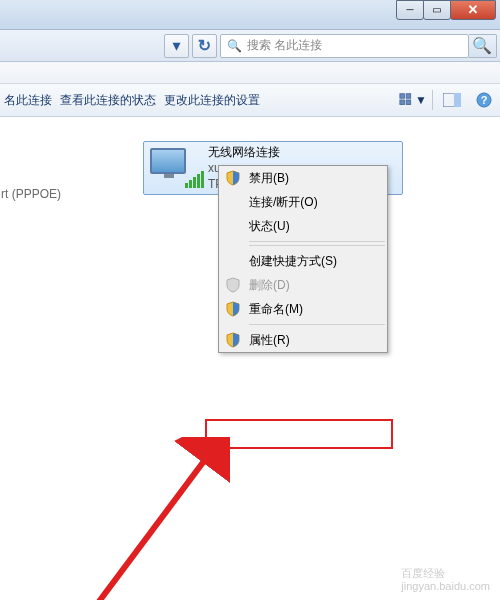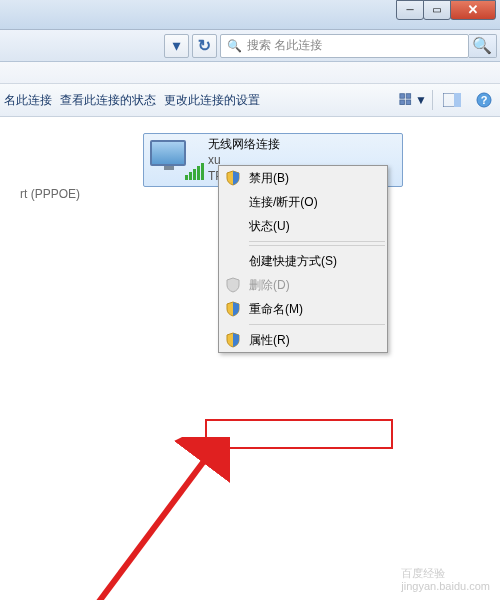--- a/index.html
+++ b/index.html
@@ -21,23 +21,23 @@
     .menubar { height: 22px; background: linear-gradient(#f6f8fb, #eef2f8); border-bottom: 1px solid #d0d8e2; }
     
     .toolbar { height: 33px; background: linear-gradient(#f8fafc, #e8eef6); border-bottom: 1px solid #c8d2de; display: flex; align-items: center; font-size: 12px; color: #1a3a6a; }
     .tool-item { padding: 0 4px; height: 100%; display: flex; align-items: center; cursor: default; }
     .spacer { flex: 1; }
     .tool-icon { width: 28px; height: 24px; display: flex; align-items: center; justify-content: center; margin: 0 2px; }
     .divider-v { width: 1px; height: 20px; background: #c0cad6; margin: 0 3px; }
     
     .content { position: relative; height: 482px; background: #fff; }
     
-    .left-label { position: absolute; left: 20px; top: 70px; color: #6a6a6a; font-size: 12px; }
-    
-    .conn-item { position: absolute; left: 143px; top: 16px; width: 260px; height: 54px; border: 1px solid #7da2ce; background: linear-gradient(#eaf3fc, #d6e8fb); border-radius: 2px; display: flex; align-items: center; padding: 3px 6px; cursor: default; }
+    .left-label { position: absolute; left: 1px; top: 70px; color: #6a6a6a; font-size: 12px; }
+    
+    .conn-item { position: absolute; left: 143px; top: 24px; width: 260px; height: 54px; border: 1px solid #7da2ce; background: linear-gradient(#eaf3fc, #d6e8fb); border-radius: 2px; display: flex; align-items: center; padding: 3px 6px; cursor: default; }
     .conn-icon { width: 48px; height: 44px; position: relative; }
     .conn-icon .monitor { width: 36px; height: 26px; border: 2px solid #5a7aaa; border-radius: 2px; background: linear-gradient(#a8d0f0, #5a9ad0); position: absolute; top: 2px; left: 0; }
     .conn-icon .monitor:after { content:''; position:absolute; bottom:-6px; left:12px; width:10px; height:4px; background:#7a8a9a; }
     .conn-icon .bars { position:absolute; bottom:2px; right:-6px; display:flex; align-items:flex-end; gap:1px; }
     .conn-icon .bars span { width:3px; background:#3aaa3a; }
     .conn-icon .bars span:nth-child(1){height:5px;} .conn-icon .bars span:nth-child(2){height:8px;} .conn-icon .bars span:nth-child(3){height:11px;} .conn-icon .bars span:nth-child(4){height:14px;} .conn-icon .bars span:nth-child(5){height:17px;}
     .conn-text { margin-left: 10px; font-size: 12px; line-height: 16px; }
     .conn-text .title { color: #000; }
     .conn-text .sub { color: #555; }
     

